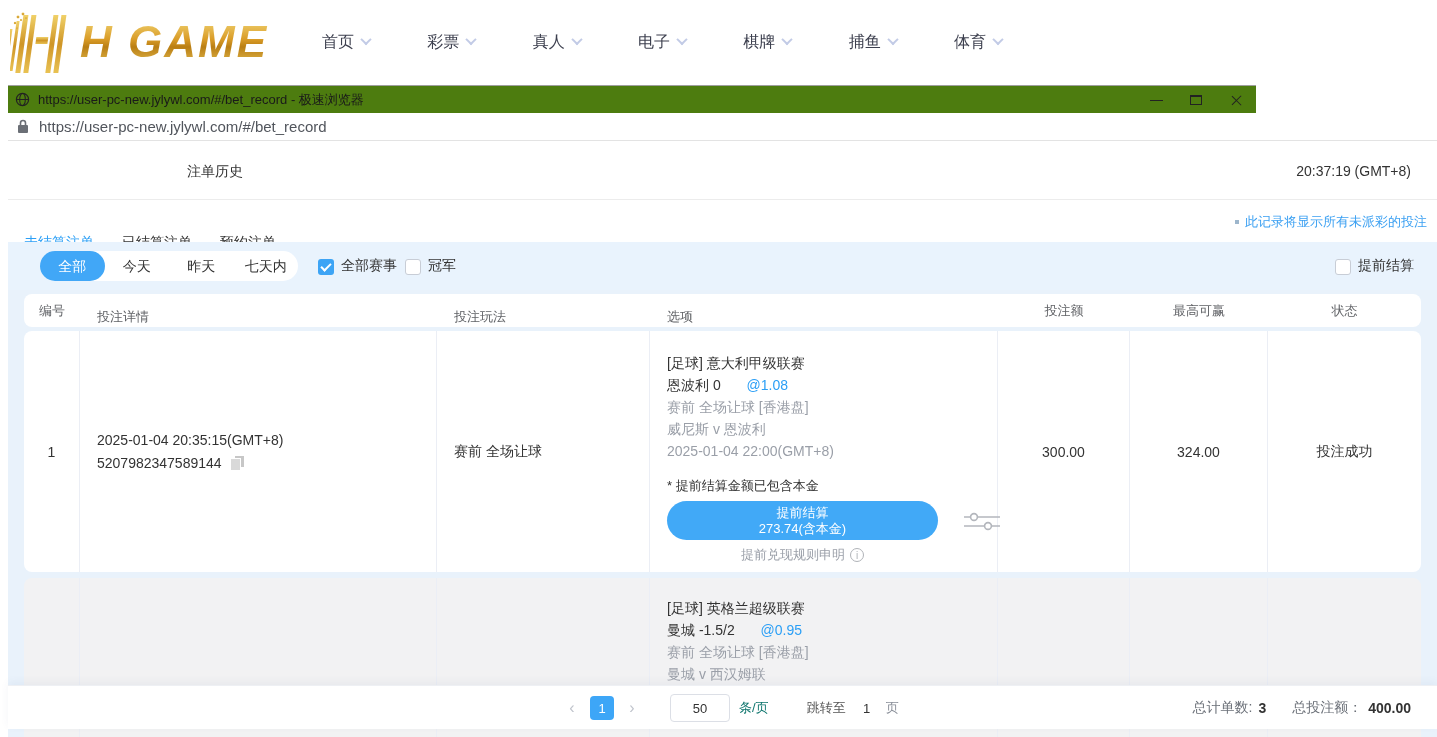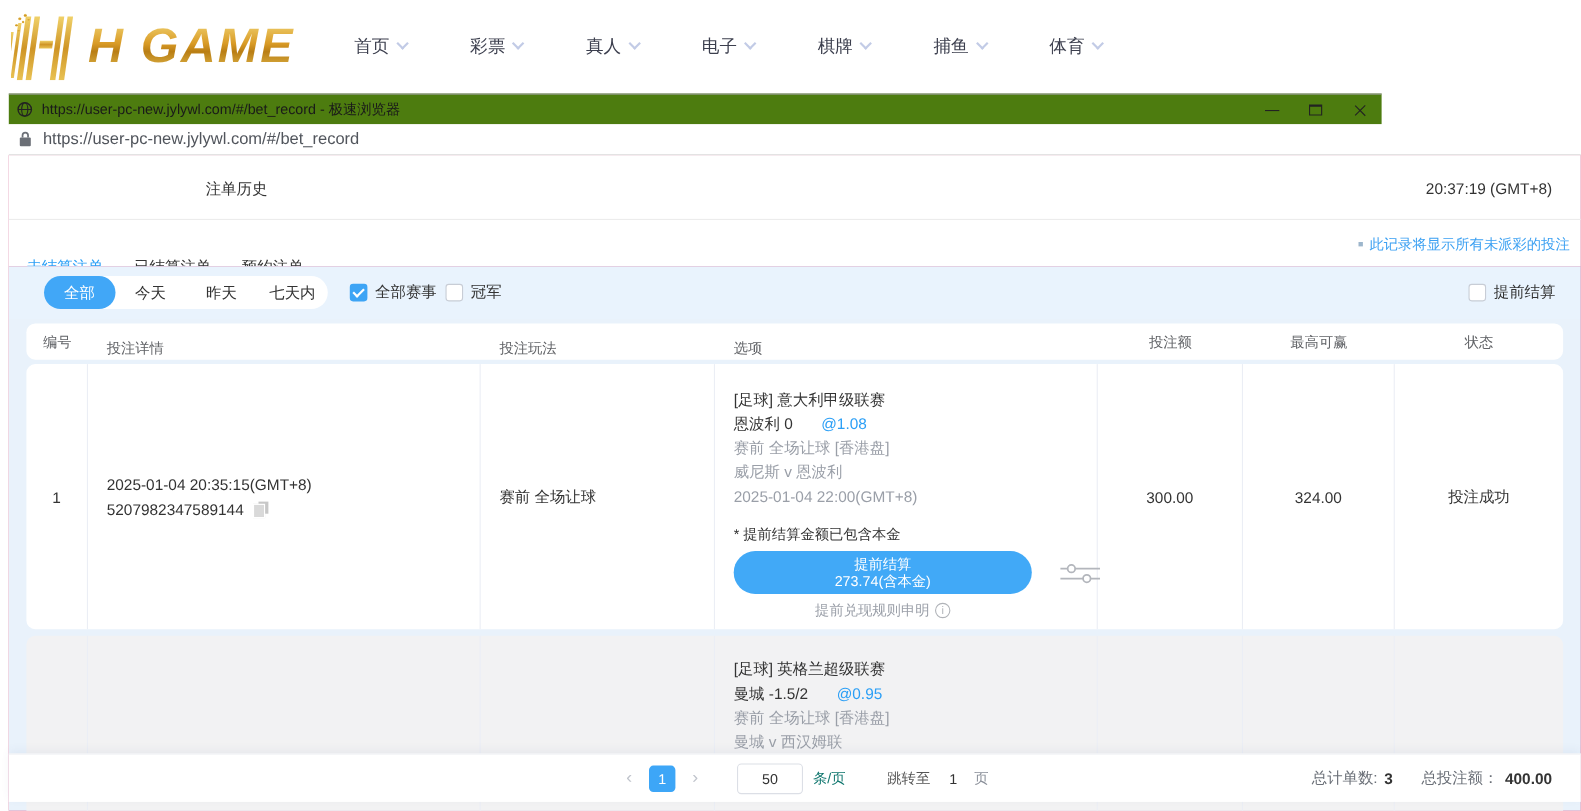--- a/index.html
+++ b/index.html
@@ -31,38 +31,38 @@
   .ic-close::before { transform:rotate(45deg);} .ic-close::after { transform:rotate(-45deg);}
   #urlbar { position:absolute; left:8px; top:113px; width:1429px; height:28px; background:#fff;
     border-bottom:1px solid #e3e3e3; display:flex; align-items:center; z-index:6; }
   #url-text { font-size:15px; color:#51555c; margin-left:10px; }
 
   
   #left-strip { position:absolute; left:0; top:85px; width:8px; height:652px; z-index:4;
     background:linear-gradient(180deg,#f7f3ee 0%,#f3e9e4 18%,#edn 0%,#f0d3da 34%,#f6ece5 46%,#eed6db 58%,#f4ece6 70%,#e9eef5 84%,#e7f0f9 100%); }
 
   
-  #content { position:absolute; left:8px; top:141px; width:1429px; height:596px; background:#be185d; }
+  #content { position:absolute; left:8px; top:141px; width:1429px; height:596px; background:#3b82f6; }
   #page-head { position:absolute; left:0; top:0; width:1429px; height:59px; background:#fff; border-bottom:1px solid #ececec; }
   #page-title { position:absolute; left:179px; top:22px; font-size:14px; color:#333; }
   #clock { position:absolute; right:26px; top:22px; font-size:14px; color:#333; }
 
   #tabs-row { position:absolute; left:0; top:59px; width:1429px; height:42px; background:#fff; }
   #tabs { position:absolute; left:16px; top:0; height:42px; display:flex; align-items:center; gap:28px; }
   .tab { font-size:14px; color:#333; cursor:pointer;margin-top:44px; }
   .tab.active { color:#2b9ff6; }
   #note { position:absolute; right:10px; top:13px; font-size:13px; color:#3ba0f2; display:flex; align-items:center; }
   #note-bullet { width:4px; height:4px; background:#9db6cc; margin-right:6px; }
 
   #filter-row { position:absolute; left:0; top:101px; width:1429px; height:48px; background:#e9f3fd; }
   #range-group { position:absolute; left:32px; top:9px; width:258px; height:30px; background:#fff; border-radius:15px;
     display:flex; align-items:center; }
   .range-btn { flex:1; text-align:center; font-size:14px; color:#333; height:30px; line-height:30px; cursor:pointer; }
   .range-btn.active { background:#41a7f7; color:#fff; border-radius:15px; }
-  .cb-wrap { display:flex; align-items:center; cursor:pointer; }
+  .cb-wrap { display:flex; align-items:flex-end; cursor:pointer; }
   .cb { width:16px; height:16px; border-radius:3px; margin-right:7px; position:relative; }
   .cb.checked { background:#3da4f5; }
   .cb.checked::after { content:""; position:absolute; left:5px; top:2px; width:4px; height:8px;
     border-right:2px solid #fff; border-bottom:2px solid #fff; transform:rotate(45deg); }
   .cb.unchecked { background:#fff; border:1px solid #c8cdd6; }
   .cb-label { font-size:14px; color:#333; }
   #cb-all-events { position:absolute; left:310px; top:15px; }
   #cb-champion { position:absolute; left:397px; top:15px; }
   #cb-early { position:absolute; right:23px; top:15px; }
 

